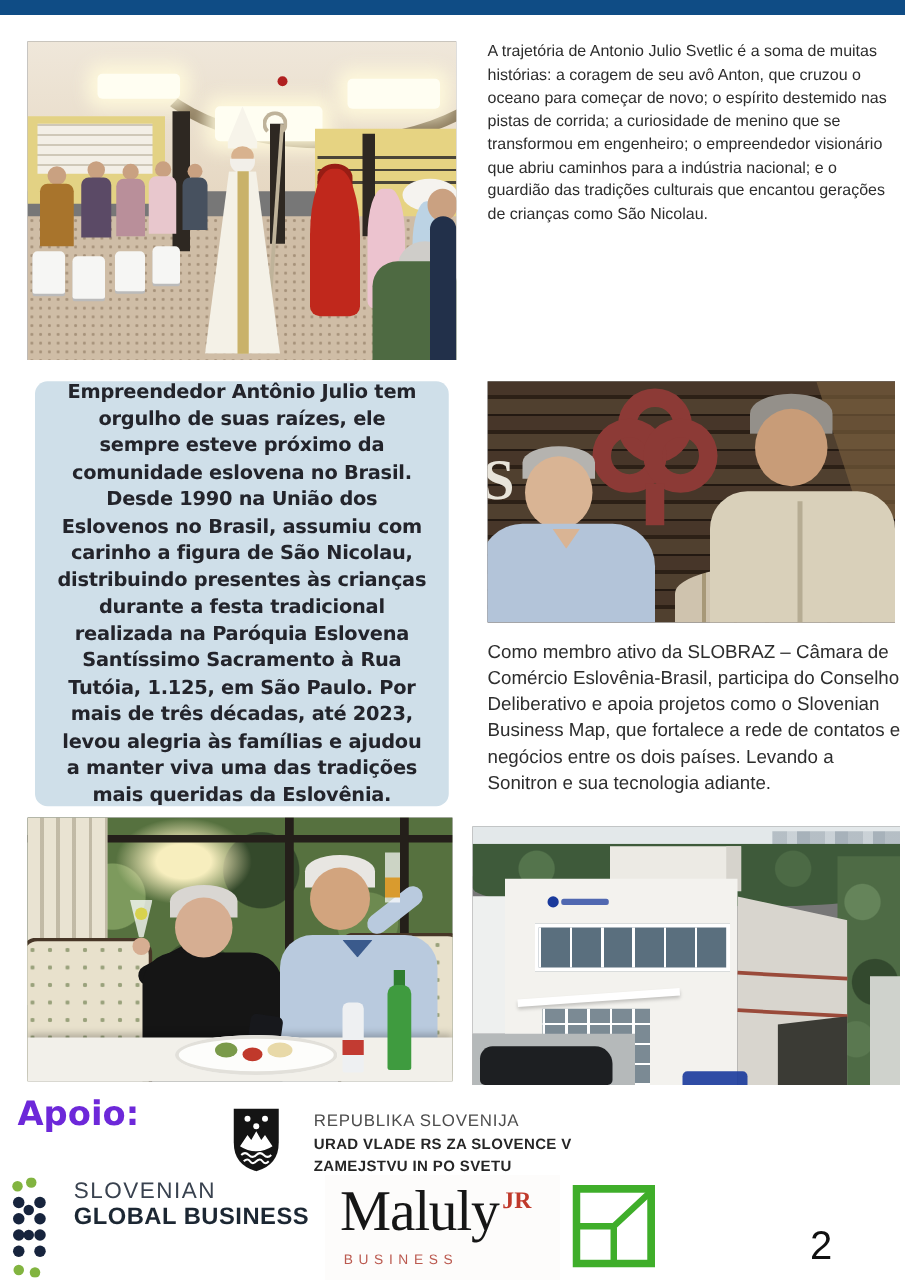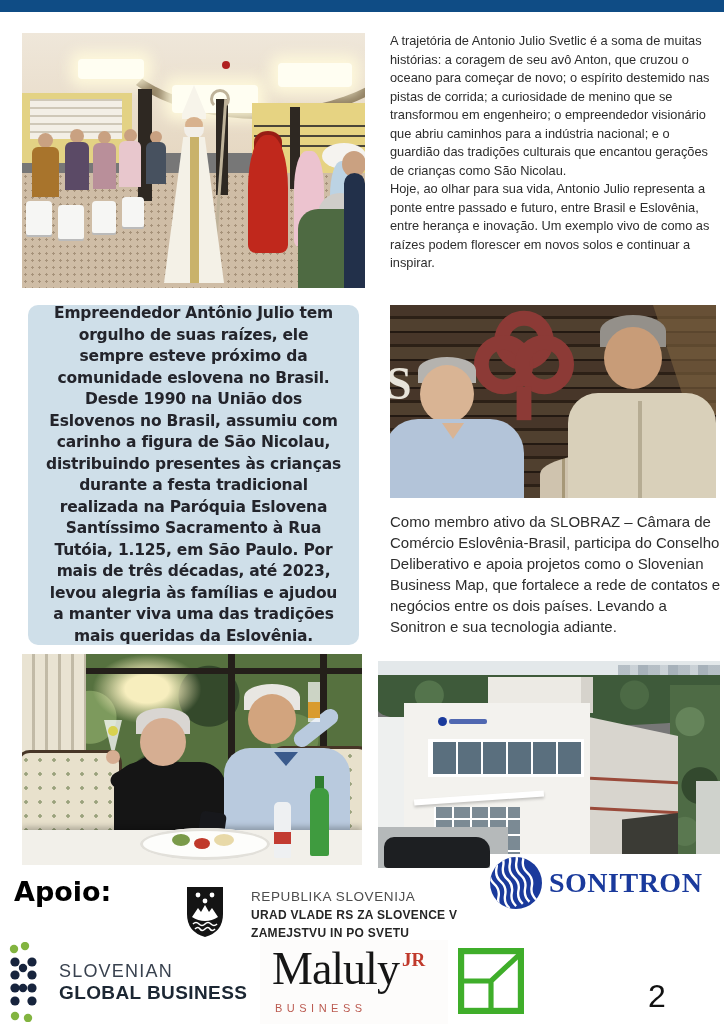--- a/index.html
+++ b/index.html
@@ -147,29 +147,29 @@
            clip-path:polygon(0 4%,100% 16%,100% 100%,0 100%);}
   .p4-rail1{left:212px;top:118px;width:88px;height:3px;background:#9a4a3a;transform:rotate(3deg);}
   .p4-rail2{left:212px;top:148px;width:88px;height:3px;background:#9a4a3a;transform:rotate(3deg);}
   .p4-garage{left:244px;top:152px;width:56px;height:55px;background:#3b3b35;
              clip-path:polygon(0 12%,100% 0,100% 100%,0 100%);}
   .p4-pave{left:0;top:166px;width:130px;height:41px;background:#b5b9ba;}
   .p4-car{left:6px;top:176px;width:106px;height:31px;background:#1d1f22;border-radius:10px 14px 4px 4px;}
   .p4-carwin{left:26px;top:178px;width:56px;height:11px;background:#3c4450;border-radius:6px 8px 0 0;}
   .p4-blogo{left:168px;top:196px;width:52px;height:11px;background:#1a3a9c;border-radius:4px 4px 0 0;opacity:.9;}
   
-  .apoio{left:14px;top:876px;font-family:"DejaVu Sans",sans-serif;font-weight:700;font-size:27px;color:#000000;}
+  .apoio{left:14px;top:876px;font-family:"DejaVu Sans",sans-serif;font-weight:700;font-size:27px;color:#6d28d9;}
   .govlogo{left:185px;top:886px;display:flex;align-items:flex-start;}
   .govtext{margin-left:26px;padding-top:2px;}
   .govtext .l1{font-size:13.5px;letter-spacing:.6px;color:#4d4d4d;line-height:18px;}
   .govtext .l2,.govtext .l3{font-size:12px;font-weight:700;color:#262626;letter-spacing:.3px;line-height:18px;}
   .sonitron{left:490px;top:854px;width:232px;height:58px;background:#fff;display:flex;align-items:center;}
   .sonitron .name{font-family:"Liberation Serif",serif;font-weight:700;font-size:28px;color:#1a3a9c;
                   letter-spacing:.5px;margin-left:7px;}
-  .sgbn{left:6px;top:942px;display:flex;align-items:center;}
+  .sgbn{left:6px;top:942px;display:flex;align-items:flex-start;}
   .sgbn-text{margin-left:9px;font-family:"Liberation Sans",sans-serif;}
   .sgbn-text .l1{font-size:18px;color:#39424f;letter-spacing:1.2px;line-height:21px;}
   .sgbn-text .l2{font-size:19px;font-weight:700;color:#1c2733;letter-spacing:.4px;line-height:22px;}
   .sgbn-text .l3{font-size:18px;color:#39424f;letter-spacing:1.2px;line-height:21px;}
   .maluly{left:260px;top:940px;width:188px;height:84px;background:#fdfcfb;}
   .maluly .row{position:absolute;left:12px;top:2px;white-space:nowrap;}
   .maluly .name{font-family:"Liberation Serif",serif;font-size:46px;color:#161616;letter-spacing:-1px;}
   .maluly .jr{font-family:"Liberation Serif",serif;font-weight:700;font-size:19px;color:#c0392b;
               position:relative;top:-18px;left:3px;}
   .maluly .sub{position:absolute;left:15px;top:62px;font-size:11px;letter-spacing:4.5px;color:#bb5a50;}
@@ -227,21 +227,20 @@
     <div class="abs p1-angel1"></div>
     <div class="abs p1-angel2"></div>
     <div class="abs p1-fghair"></div>
     <div class="abs p1-fgwoman"></div>
     <div class="abs p1-fgmanhead"></div>
     <div class="abs p1-fgman"></div>
   </div>
 
   <div class="abs intro">
     <p>A trajetória de Antonio Julio Svetlic é a soma de muitas histórias: a coragem de seu avô Anton, que cruzou o oceano para começar de novo; o espírito destemido nas pistas de corrida; a curiosidade de menino que se transformou em engenheiro; o empreendedor visionário que abriu caminhos para a indústria nacional; e o guardião das tradições culturais que encantou gerações de crianças como São Nicolau.</p>
-    <p>Hoje, ao olhar para sua vida, Antonio Julio representa a ponte entre passado e futuro, entre Brasil e Eslovênia, entre herança e inovação. Um exemplo vivo de como as raízes podem florescer em novos solos e continuar a inspirar.</p>
   </div>
 
   <div class="abs hlbox">
     <p>Empreendedor Antônio Julio tem orgulho de suas raízes, ele sempre esteve próximo da comunidade eslovena no Brasil. Desde 1990 na União dos Eslovenos no Brasil, assumiu com carinho a figura de São Nicolau, distribuindo presentes às crianças durante a festa tradicional realizada na Paróquia Eslovena Santíssimo Sacramento à Rua Tutóia, 1.125, em São Paulo. Por mais de três décadas, até 2023, levou alegria às famílias e ajudou a manter viva uma das tradições mais queridas da Eslovênia.</p>
   </div>
 
   <div class="abs photo ph2" role="img" aria-label="Dois homens em frente a parede de madeira com logotipo vermelho">
     <div class="abs p2-wood"></div>
     <div class="abs p2-woodlight"></div>
     <div class="abs p2-s">S</div>
@@ -339,41 +338,20 @@
       <path d="M8,38 q3,-3 6,0 t6,0 t6,0 t6,0" stroke="#fff" stroke-width="1.6" fill="none"></path>
       <path d="M10,43 q3,-3 5,0 t5,0 t5,0 t5,0" stroke="#fff" stroke-width="1.6" fill="none"></path>
     </svg>
     <div class="govtext">
       <div class="l1">REPUBLIKA SLOVENIJA</div>
       <div class="l2">URAD VLADE RS ZA SLOVENCE V</div>
       <div class="l3">ZAMEJSTVU IN PO SVETU</div>
     </div>
   </div>
 
-  <div class="abs sonitron">
-    <svg width="52" height="52" viewBox="0 0 52 52">
-      <defs>
-          <clipPath id="sc">
-            <circle cx="26" cy="26" r="26"></circle>
-          </clipPath>
-        </defs>
-      <g clip-path="url(#sc)">
-        <rect width="52" height="52" fill="#1a3a9c"></rect>
-        <g stroke="#fff" stroke-width="2.4" fill="none" transform="rotate(-18 26 26)">
-          <path d="M5,-8 q4,7 0,14 t0,14 t0,14 t0,14"></path>
-          <path d="M12,-8 q4,7 0,14 t0,14 t0,14 t0,14"></path>
-          <path d="M19,-8 q4,7 0,14 t0,14 t0,14 t0,14"></path>
-          <path d="M26,-8 q4,7 0,14 t0,14 t0,14 t0,14"></path>
-          <path d="M33,-8 q4,7 0,14 t0,14 t0,14 t0,14"></path>
-          <path d="M40,-8 q4,7 0,14 t0,14 t0,14 t0,14"></path>
-        </g>
-      </g>
-    </svg>
-    <span class="name">SONITRON</span>
-  </div>
 
   <div class="abs sgbn">
     <svg width="44" height="80" viewBox="0 0 44 80">
       <g fill="#82b440">
         <circle cx="8" cy="7" r="4.2"></circle>
           <circle cx="19" cy="4" r="4.2"></circle>
         <circle cx="9" cy="74" r="4.2"></circle>
           <circle cx="22" cy="76" r="4.2"></circle>
       </g>
       <g fill="#17243d">

